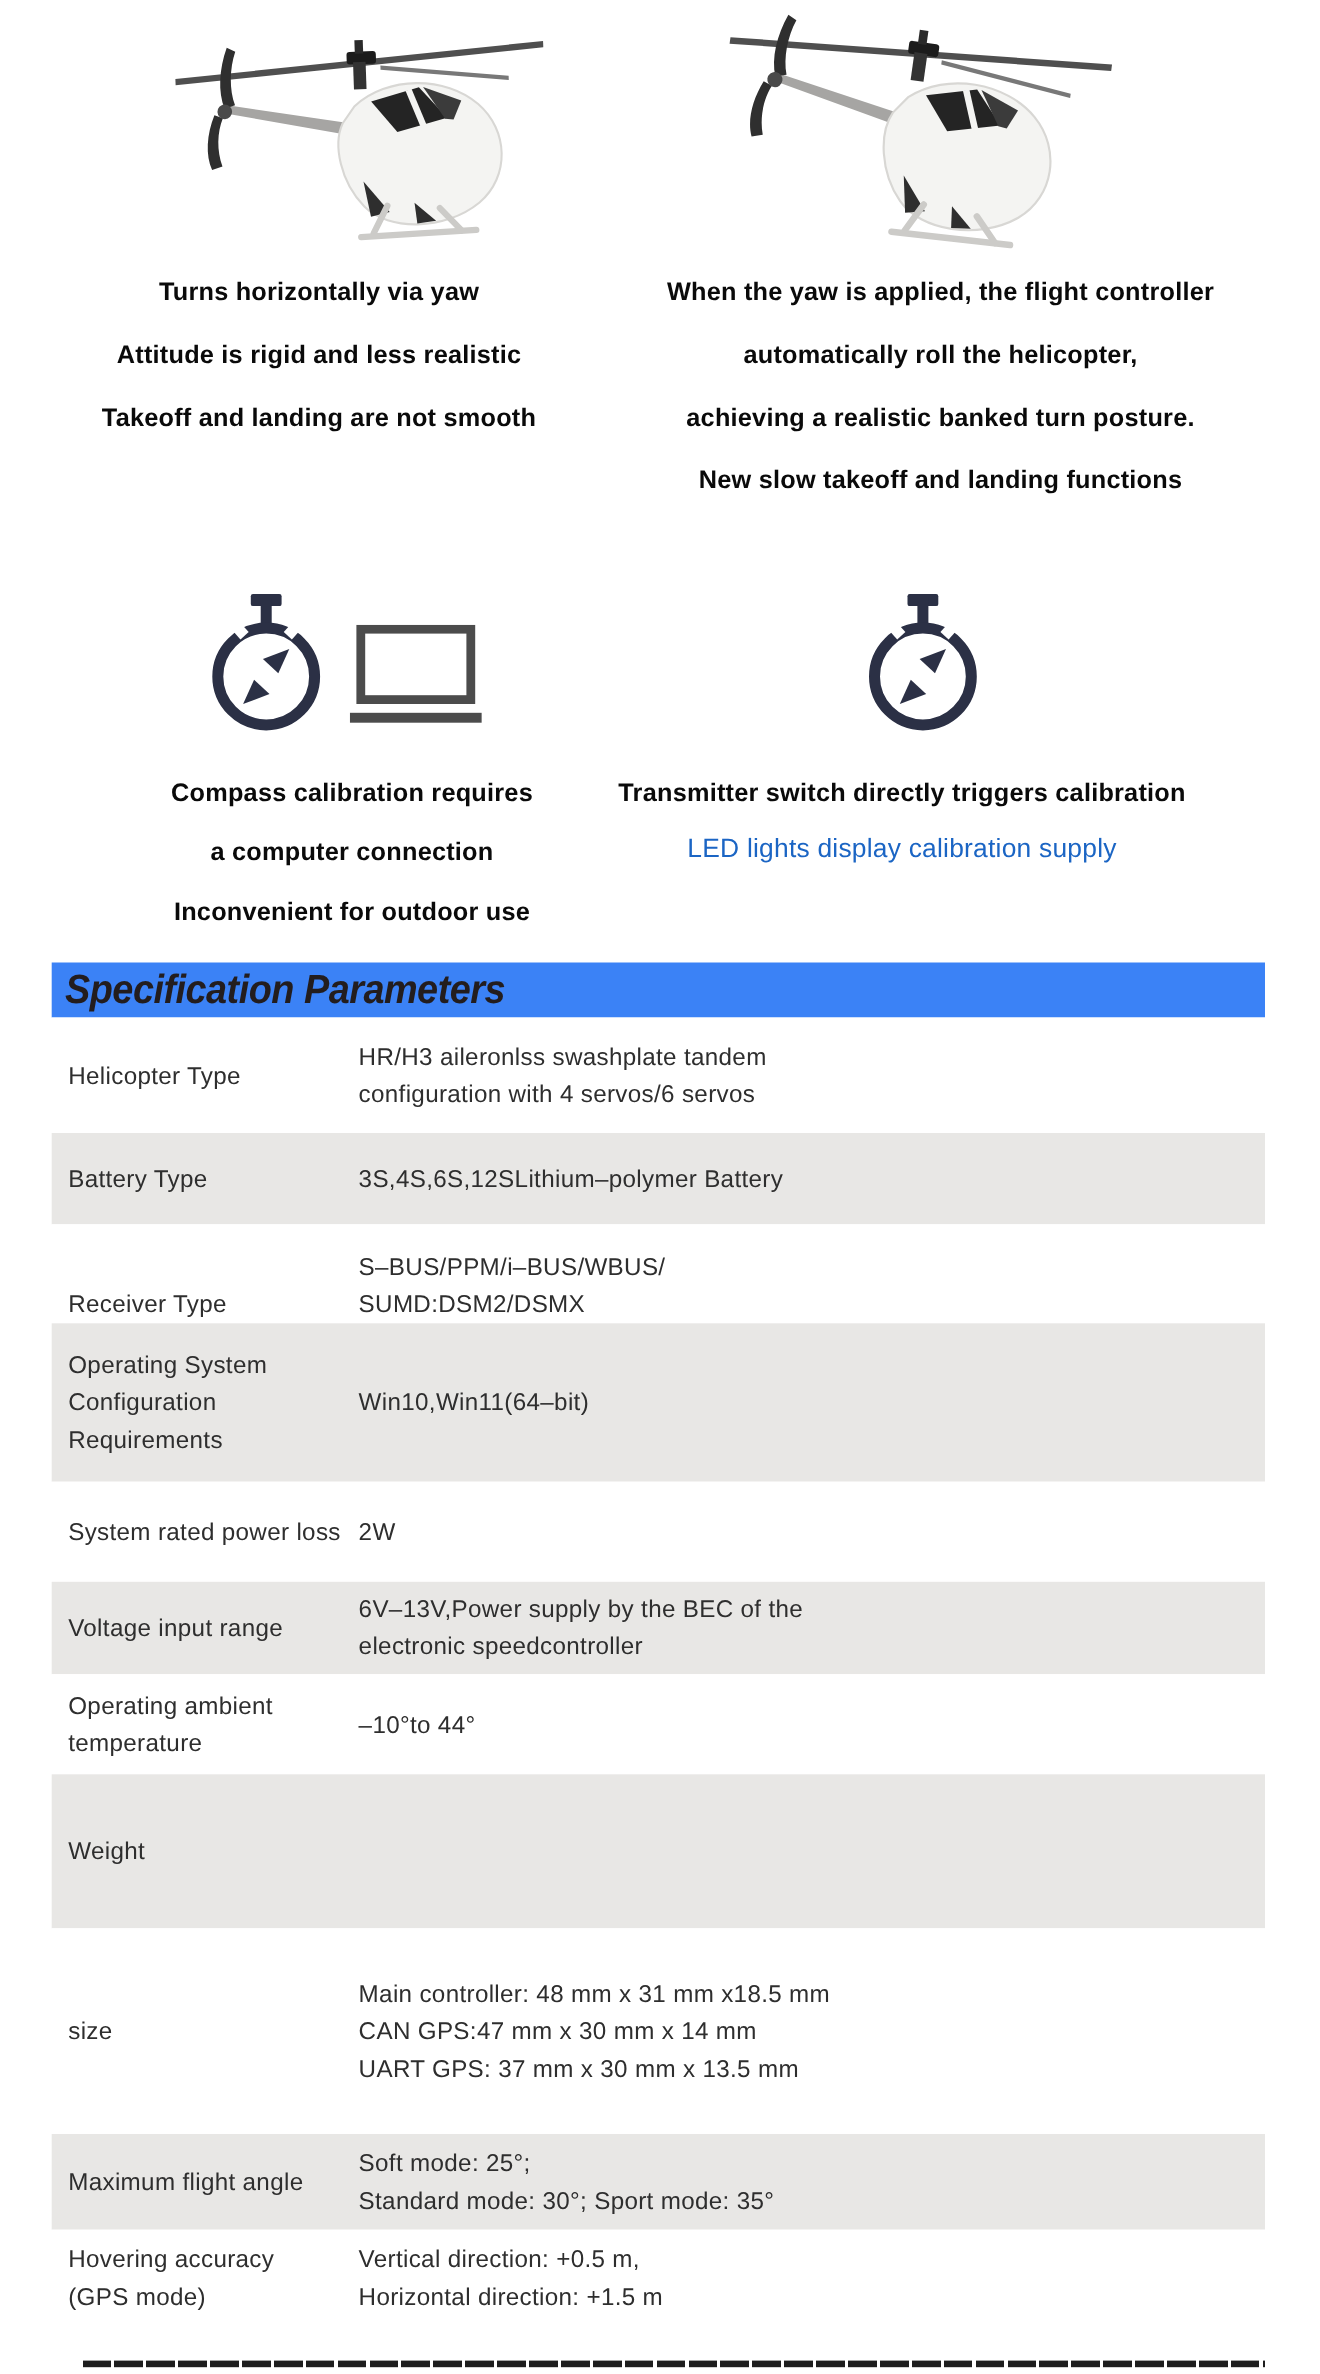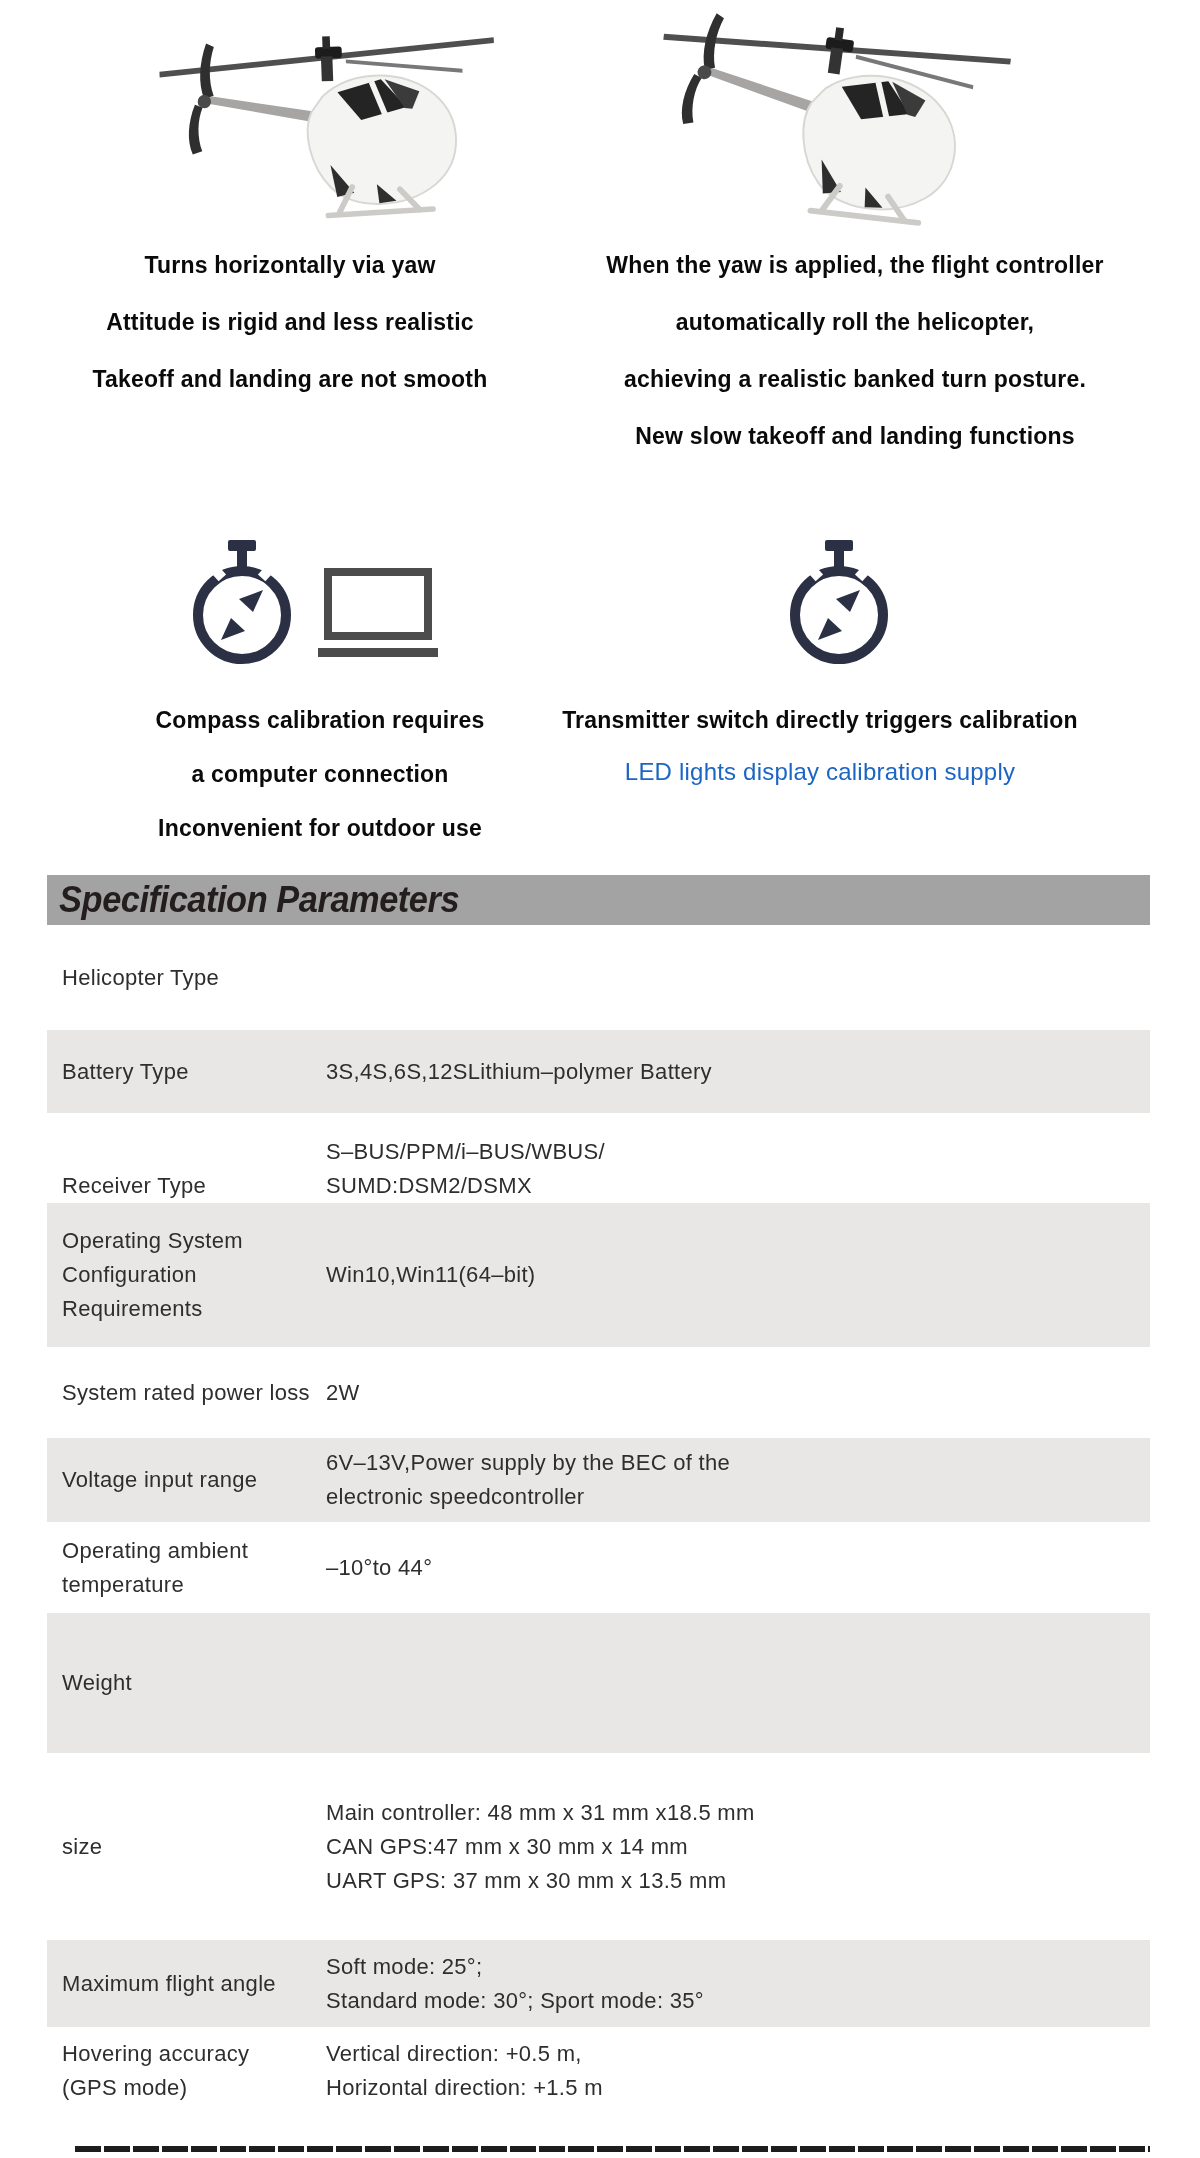--- a/index.html
+++ b/index.html
@@ -26,21 +26,21 @@
   .cal-text{
     position:absolute;text-align:center;font-size:23px;font-weight:600;
     color:#0a0a0a;letter-spacing:.2px;
   }
   .cal-text.left{left:70px;top:693px;width:500px;line-height:54px;}
   .cal-text.right{left:500px;top:694px;width:640px;line-height:52px;}
   .cal-status{font-weight:400;font-size:24px;}
   
   .spec-heading{
     position:absolute;left:47px;top:875px;width:1103px;height:50px;
-    background:#a3a3a3;display:flex;align-items:center;
+    background:#3b82f6;display:flex;align-items:center;
   }
   .spec-heading .txt{
     font-size:37px;font-style:italic;font-weight:700;color:#231d1e;
     padding-left:13px;transform:scaleX(.93);transform-origin:left center;letter-spacing:-.5px;
     white-space:nowrap;
   }
   
   .spec-table{position:absolute;left:47px;top:925px;width:1103px;}
   .spec-row{display:flex;align-items:center;background:#ffffff;}
   .spec-row.shaded{background:#e8e7e5;}
@@ -154,20 +154,22 @@
     <div class="cal-status" style="color:#1b65c4;">LED lights display calibration supply</div>
   </div>
 
   <div class="spec-heading">
     <span class="txt">Specification Parameters</span>
   </div>
 
   <div class="spec-table">
       <div class="spec-row">
         <div class="spec-label">Helicopter Type</div>
+        <div class="spec-value">HR/H3 aileronlss swashplate tandem
+configuration with 4 servos/6 servos</div>
       </div>
       <div class="spec-row shaded">
         <div class="spec-label">Battery Type</div>
         <div class="spec-value">3S,4S,6S,12SLithium–polymer Battery</div>
       </div>
       <div class="spec-row">
         <div class="spec-label">Receiver Type</div>
         <div class="spec-value">S–BUS/PPM/i–BUS/WBUS/
 SUMD:DSM2/DSMX</div>
       </div>

